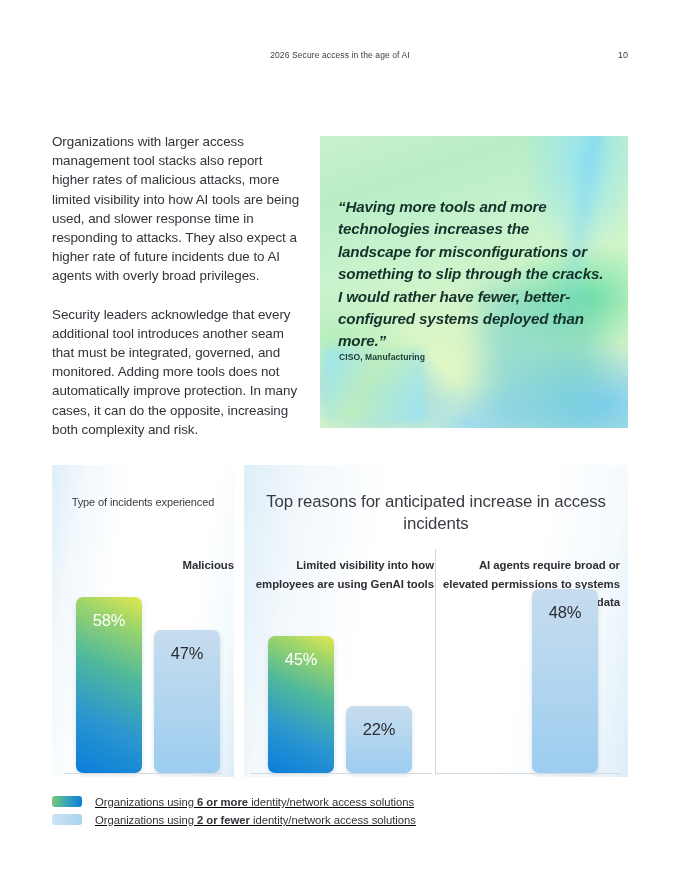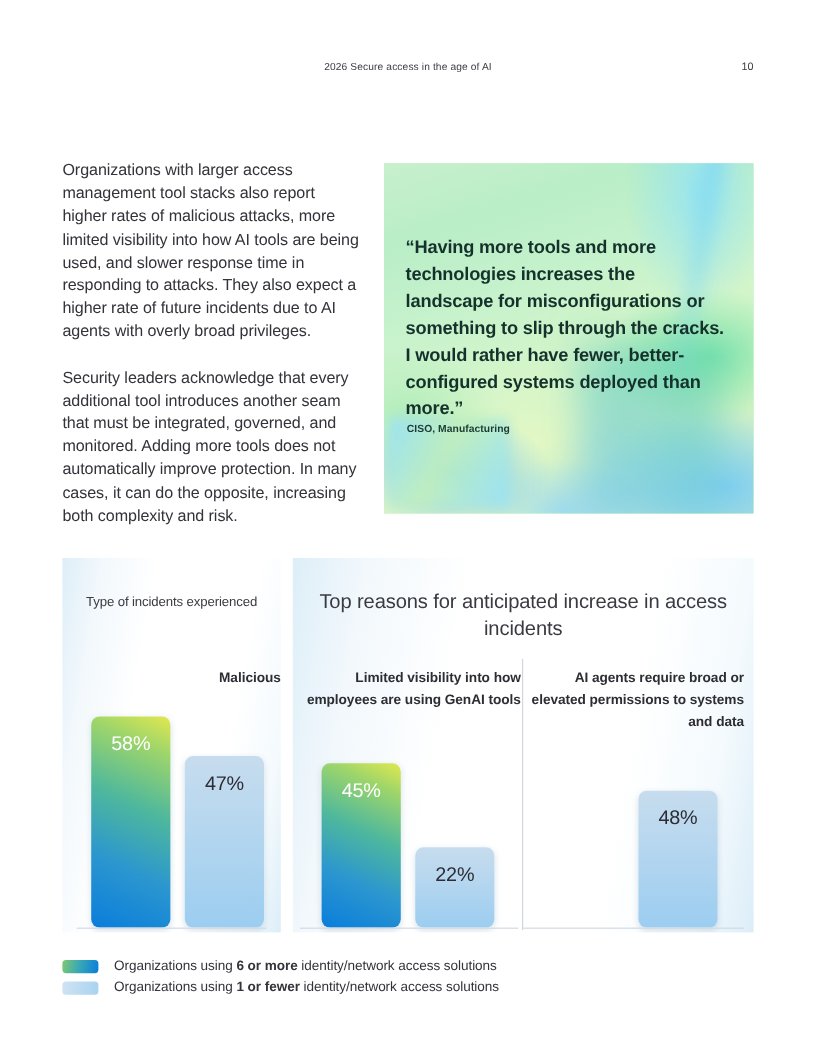--- a/index.html
+++ b/index.html
@@ -106,20 +106,21 @@
   .quote-text {
     position: absolute;
     top: 60px;
     left: 18px;
     width: 268px;
     font-size: 15.2px;
     line-height: 22.4px;
     font-weight: bold;
     color: #14312b;
     letter-spacing: -0.15px;
+    font-style: italic;
   }
   .quote-attr {
     position: absolute;
     top: 216px;
     left: 19px;
     font-size: 8.6px;
     font-weight: bold;
     color: #1b3c33;
     letter-spacing: 0.05px;
   }
@@ -229,22 +230,23 @@
 
   
   .legend {
     position: absolute;
     top: 796px;
     left: 52px;
     width: 500px;
   }
   .legend-row {
     display: flex;
-    align-items: center;
+    align-items: flex-start;
     height: 18px;
+    text-decoration: underline;
   }
   .legend-swatch {
     width: 30px;
     height: 11px;
     border-radius: 3px;
     flex: none;
   }
   .legend-swatch.more  { background: linear-gradient(100deg, #7ec96f 0%, #3aa9b4 45%, #0a7ddb 100%); }
   .legend-swatch.fewer { background: linear-gradient(100deg, #cfe3f3 0%, #a8d3f0 100%); }
   .legend-text {
@@ -304,36 +306,36 @@
     <div class="plot p1">
       <div class="bar more a" style="height:137px">
         <div class="bar-value">45%</div>
       </div>
       <div class="bar fewer b" style="height:67px">
         <div class="bar-value">22%</div>
       </div>
     </div>
 
     <div class="plot p2">
-      <div class="bar fewer b" style="height:114px">
+      <div class="bar fewer b" style="height:184px">
         <div class="bar-value">48%</div>
       </div>
     </div>
 
     <div class="baseline b1"></div>
     <div class="baseline b2"></div>
   </div>
 </div>
 
 <div class="legend">
   <div class="legend-row">
     <div class="legend-swatch more"></div>
     <div class="legend-text">
       <span>Organizations using </span><b>6 or more</b><span> identity/network access solutions</span>
     </div>
   </div>
   <div class="legend-row">
     <div class="legend-swatch fewer"></div>
     <div class="legend-text">
-      <span>Organizations using </span><b>1 or fewer</b><span> identity/network access solutions</span>
+      <span>Organizations using </span><b>2 or fewer</b><span> identity/network access solutions</span>
     </div>
   </div>
 </div>
 
 </body></html>

